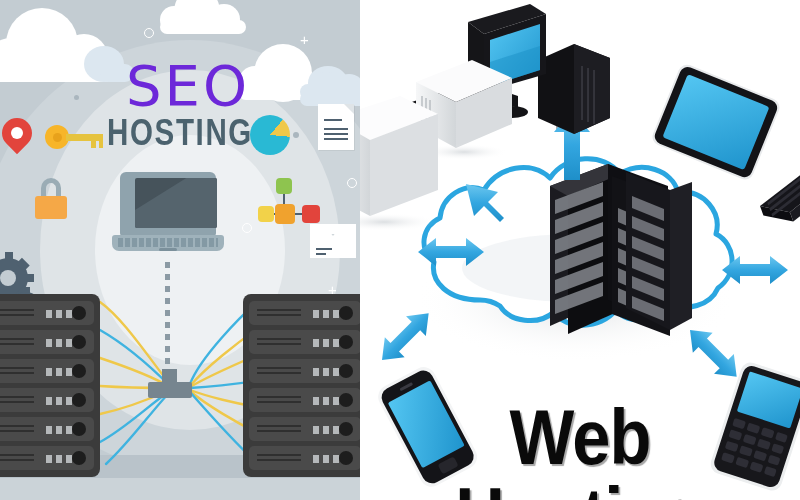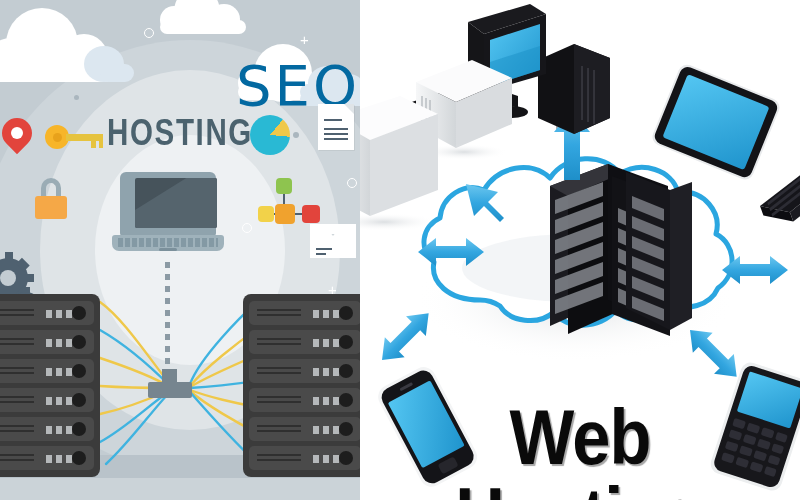--- a/index.html
+++ b/index.html
@@ -20,23 +20,23 @@
   .cloud i{position:absolute;background:#ffffff;border-radius:50%;display:block;}
   .cloud u{position:absolute;background:#dce7f0;border-radius:50%;display:block;}
   .cloud b{position:absolute;background:#ffffff;border-radius:14px;display:block;}
 
   .sparkle{position:absolute;color:#ffffff;font-size:15px;line-height:15px;font-weight:400;}
 
   .dot{position:absolute;border-radius:50%;}
   .ring{position:absolute;border-radius:50%;border:1.5px solid #ffffff;}
 
   
-  .seo-title{position:absolute;left:0;top:58px;width:360px;text-align:right;
+  .seo-title{position:absolute;left:0;top:58px;width:360px;text-align:center;
      font-family:"DejaVu Sans",sans-serif;font-weight:400;font-size:56px;letter-spacing:3px;
-     color:#0369a1;line-height:56px;}
+     color:#6d28d9;line-height:56px;padding-left:8px;}
   .seo-sub{position:absolute;left:0;top:115px;width:360px;text-align:center;
      font-family:"Liberation Sans Narrow","Liberation Sans",sans-serif;font-weight:700;
      font-size:36px;letter-spacing:2px;color:#4b626e;line-height:36px;
      transform:scaleX(.82);transform-origin:50% 50%;}
 
   
   .laptop{position:absolute;left:112px;top:172px;width:112px;height:90px;}
   .lap-lid{position:absolute;left:8px;top:0;width:96px;height:64px;background:#8fa3ad;border-radius:6px 6px 3px 3px;}
   .lap-scr{position:absolute;left:15px;top:6px;width:82px;height:50px;background:#46535b;border-radius:2px;overflow:hidden;}
   .lap-gl{position:absolute;left:-10px;top:8px;width:120px;height:80px;background:#55646d;transform:rotate(-32deg);}

